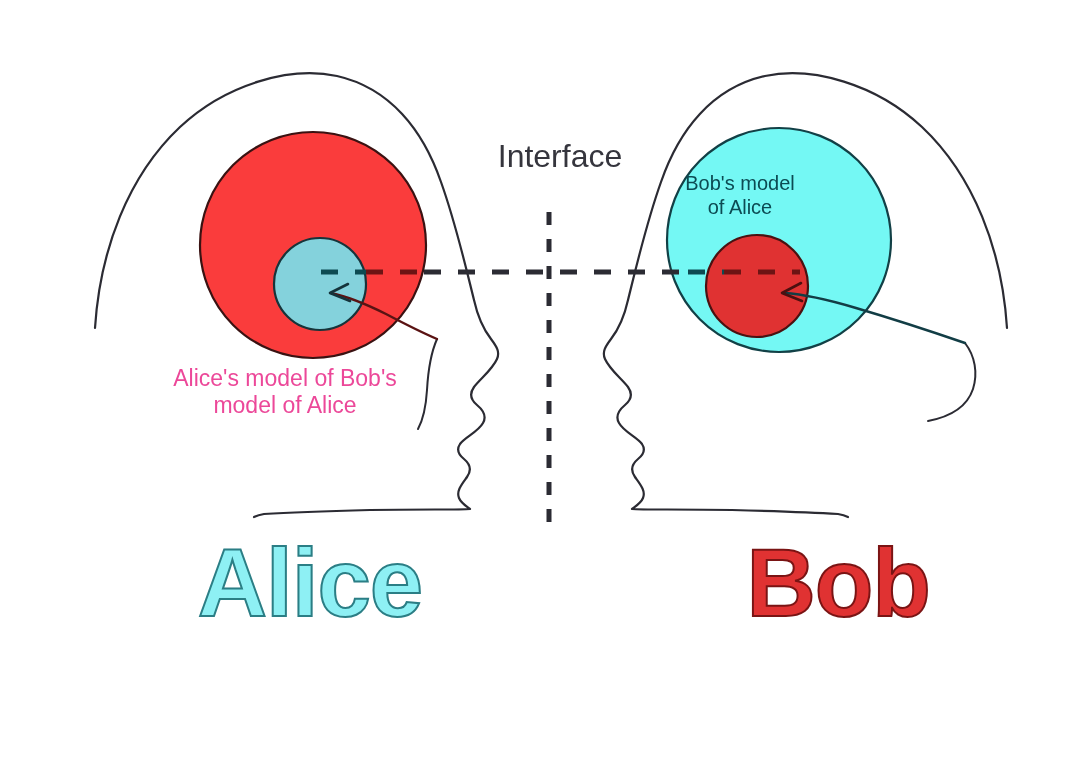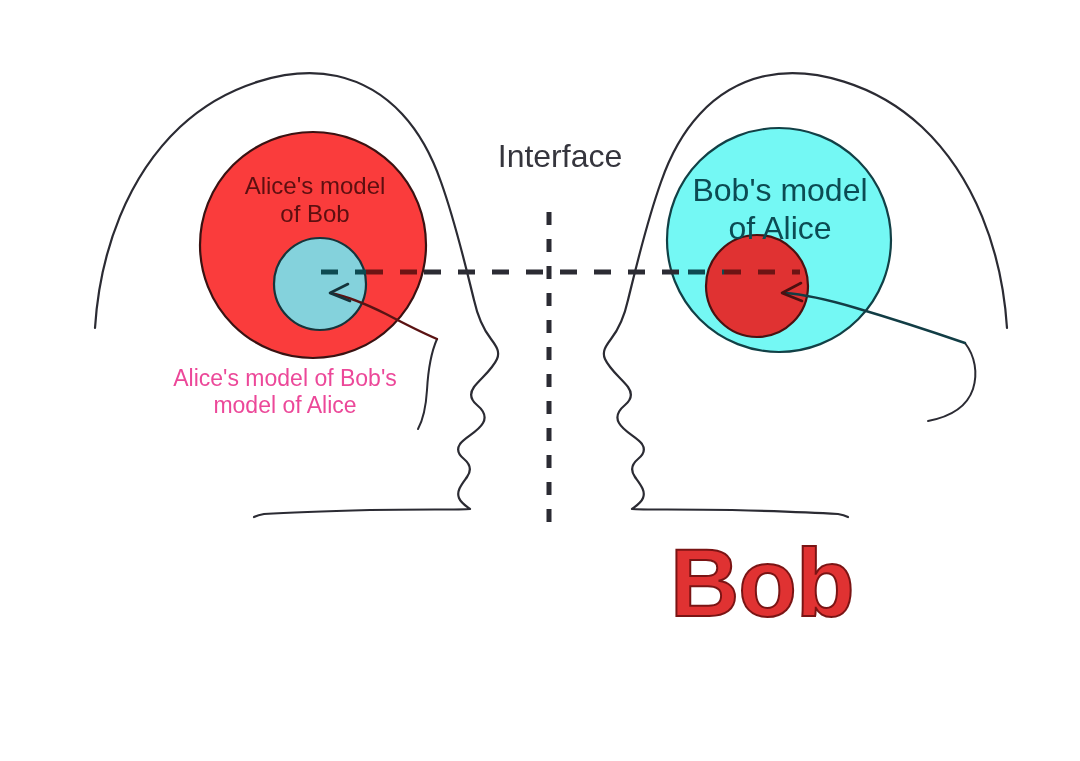--- a/index.html
+++ b/index.html
@@ -123,24 +123,24 @@
     color: #35353d;
   }
   #label-alice-model-of-bob {
     left: 205px;
     top: 172px;
     width: 220px;
     font-size: 24px;
     color: #5d0f10;
   }
   #label-bob-model-of-alice {
-    left: 672px;
+    left: 632px;
     top: 172px;
     width: 216px;
-    font-size: 32px;
+    font-size: 20px;
     color: #0c4b53;
   }
   #caption-left {
     left: 120px;
     top: 365px;
     width: 330px;
     font-size: 23px;
     color: #ec4899;
   }
   #caption-right {
@@ -163,21 +163,21 @@
   }
   #name-bob {
     left: 670px;
     top: 526px;
     width: 260px;
     font-size: 96px;
     font-weight: 700;
     letter-spacing: -1px;
     color: #e03232;
     -webkit-text-stroke: 2px #7a1414;
-    text-align: left;
+    text-align: right;
   }
 </style>
 </head>
 <body>
 
 <div id="stage">
 
   <svg id="scene" viewBox="0 0 1080 761" xmlns="http://www.w3.org/2000/svg">
 
     <path class="head-outline" d="M 95,328
@@ -246,26 +246,25 @@
              C 975,356 978,373 973,389
              C 967,407 949,417 928,421"></path>
     <path class="arrow-right-stroke" d="M 965,343
              C 930,331 890,318 856,308
              C 826,299 800,294 784,293"></path>
     <path class="arrow-head-right" d="M 801,283 L 782,293 L 802,301"></path>
   </svg>
 
   <div class="lbl" id="label-interface">Interface</div>
 
-  <div class="lbl" id="label-alice-model-of-bob">Alice's model
-of Bob</div>
 
   <div class="lbl" id="label-bob-model-of-alice">Bob's model
 of Alice</div>
 
   <div class="lbl" id="caption-left">Alice's model of Bob's
 model of Alice</div>
 
 
+  <div class="lbl" id="name-alice">Alice</div>
 
   <div class="lbl" id="name-bob">Bob</div>
 
 </div>
 
 </body></html>

